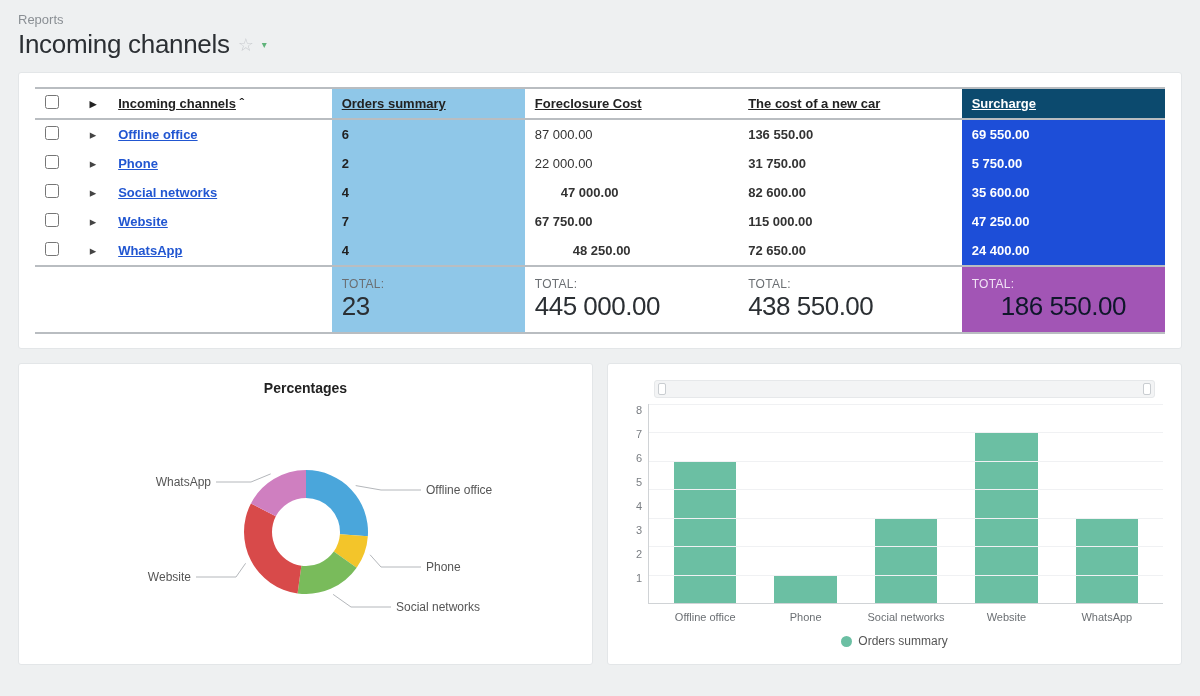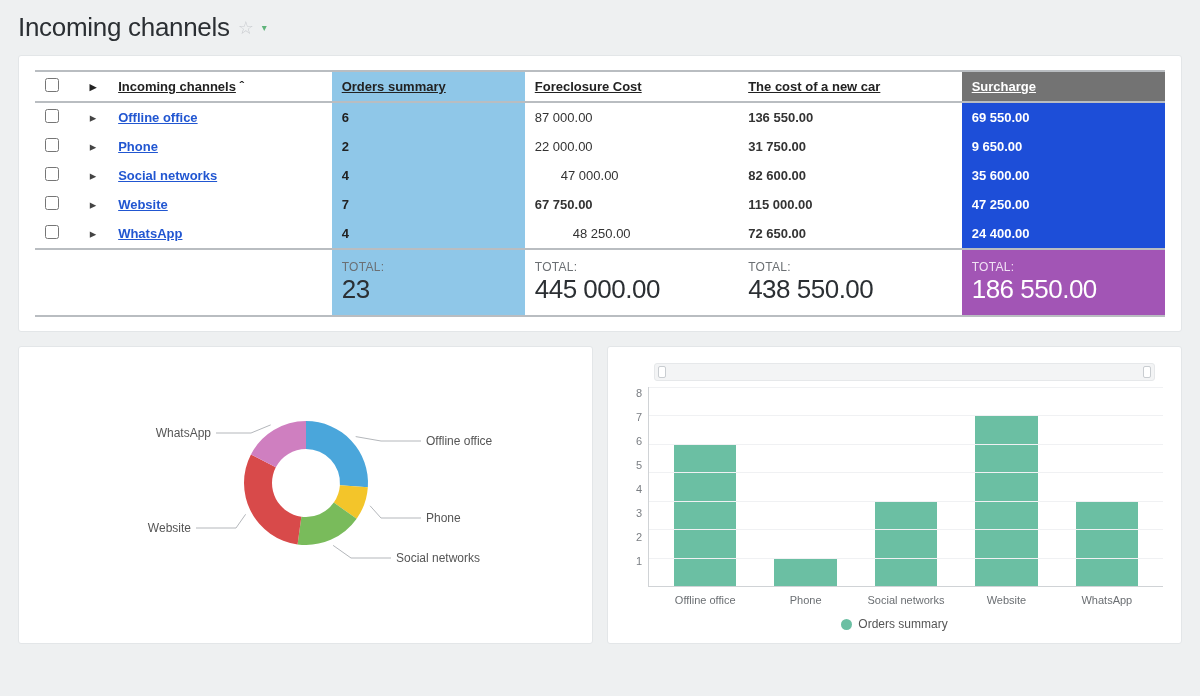--- a/index.html
+++ b/index.html
@@ -33,29 +33,29 @@
   .tbl tbody td { font-size: 13px; }
   .chk { width: 14px; height: 14px; cursor: pointer; }
 
   .col-chk { width: 44px; text-align: center; }
   .col-exp { width: 28px; text-align: center; color: #444; cursor: pointer; }
   .col-name a { color: #2156d1; text-decoration: underline; font-weight: 700; cursor: pointer; font-size: 13px; }
 
   .col-orders { background: #8fc7e8; color: #222; font-weight: 700; }
   .col-orders.hd { background: #8fc7e8; }
   .col-surcharge { background: #1d4ed8; color: #fff; font-weight: 700; }
-  .col-surcharge.hd { background: #737373; color: #fff; }
+  .col-surcharge.hd { background: #0c4a6e; color: #fff; }
 
   .tot-row td { padding-top: 10px; padding-bottom: 10px; }
   .tot-label { color: #6b6f73; font-size: 12px; letter-spacing: 0.3px; }
   .tot-val { font-size: 26px; color: #2b2f33; font-weight: 400; letter-spacing: -0.5px; }
   .tot-orders { background: #8fc7e8; }
   .tot-surcharge { background: #a255b5; color: #fff; }
   .tot-surcharge .tot-label { color: #f1e2f5; }
-  .tot-surcharge .tot-val { color: #ffffff; }
+  .tot-surcharge .tot-val { color: #0f172a; text-align: center; }
 
   
   .charts-row { display: flex; gap: 14px; margin-top: 14px; }
   .chart-card { flex: 1; background: #fff; border: 1px solid #e3e6e8; border-radius: 3px; padding: 16px 18px 12px; }
   .chart-title { text-align: center; font-weight: 700; font-size: 14px; color: #222; margin-bottom: 16px; }
 
   
   .donut-wrap { display: flex; justify-content: center; align-items: center; height: 240px; position: relative; }
 
   
@@ -74,20 +74,21 @@
   .bar-lbl { position: absolute; bottom: -20px; font-size: 11px; color: #6b6f73; text-align: center; width: 100%; left: 0; }
   .bar-col { position: relative; }
   .legend { text-align: center; margin-top: 30px; font-size: 12px; color: #555; }
   .legend-dot { display: inline-block; width: 11px; height: 11px; border-radius: 50%; background: #6bbfa3; margin-right: 6px; vertical-align: middle; }
   .donut-line { stroke: #b4b7bb; stroke-width: 1; fill: none; }
 </style>
 </head>
 <body>
 
 <div class="page">
+  <div class="breadcrumb">Reports</div>
   <div class="title-row">
     <div class="title">Incoming channels</div>
     <span class="star">☆</span>
     <span class="caret">▾</span>
   </div>
 
   <div class="card">
     <table class="tbl">
       <colgroup>
         <col style="width:44px">
@@ -120,46 +121,46 @@
             <td style="font-weight:700;">136 550.00</td>
             <td class="col-surcharge">69 550.00</td>
           </tr>
           <tr>
             <td class="col-chk"><input type="checkbox" class="chk" style=""></td>
             <td class="col-exp">▸</td>
             <td class="col-name"><a>Phone</a></td>
             <td class="col-orders">2</td>
             <td style="font-weight:400;">22 000.00</td>
             <td style="font-weight:700;">31 750.00</td>
-            <td class="col-surcharge">9 650.00</td>
+            <td class="col-surcharge">5 750.00</td>
           </tr>
           <tr>
             <td class="col-chk"><input type="checkbox" class="chk" style=""></td>
             <td class="col-exp">▸</td>
             <td class="col-name"><a>Social networks</a></td>
             <td class="col-orders">4</td>
-            <td style="font-weight:400;padding-left:36px;">47 000.00</td>
+            <td style="font-weight:700;padding-left:36px;">47 000.00</td>
             <td style="font-weight:700;">82 600.00</td>
             <td class="col-surcharge">35 600.00</td>
           </tr>
           <tr>
             <td class="col-chk"><input type="checkbox" class="chk" style=""></td>
             <td class="col-exp">▸</td>
             <td class="col-name"><a>Website</a></td>
             <td class="col-orders">7</td>
             <td style="font-weight:700;">67 750.00</td>
             <td style="font-weight:700;margin-top:48px;">115 000.00</td>
             <td class="col-surcharge">47 250.00</td>
           </tr>
           <tr>
             <td class="col-chk"><input type="checkbox" class="chk" style=""></td>
             <td class="col-exp">▸</td>
             <td class="col-name"><a>WhatsApp</a></td>
             <td class="col-orders">4</td>
-            <td style="font-weight:400;padding-left:48px;">48 250.00</td>
+            <td style="font-weight:700;padding-left:48px;">48 250.00</td>
             <td style="font-weight:700;">72 650.00</td>
             <td class="col-surcharge">24 400.00</td>
           </tr>
         </tbody>
       <tbody>
         <tr class="tot-row">
           <td></td>
             <td></td>
             <td></td>
           <td class="tot-orders">
@@ -178,20 +179,21 @@
             <div class="tot-label">TOTAL:</div>
             <div class="tot-val">186 550.00</div>
           </td>
         </tr>
       </tbody>
     </table>
   </div>
 
   <div class="charts-row">
     <div class="chart-card">
+      <div class="chart-title">Percentages</div>
       <div class="donut-wrap">
         <svg id="donut" width="420" height="240" viewBox="0 0 420 240">
             <path d="M210,58 A62,62 0 0 1 271.8554636898134,124.2310296286096 L243.92073815247832,122.32024205439882 A34,34 0 0 0 210,86 Z" fill="#4aa6db"></path>
             <polyline points="259.69684557091244,73.58638626113152 285,78 325,78" class="donut-line"></polyline>
             <text x="330" y="82" text-anchor="start" font-size="12" fill="#555">Offline office</text>
             <path d="M271.8554636898134,124.2310296286096 A62,62 0 0 1 260.65213336664743,155.75417997112174 L237.77697636235504,139.60713095190548 A34,34 0 0 0 243.92073815247832,122.32024205439882 Z" fill="#f3c52a"></path>
             <polyline points="274.0737427040798,142.77181362762707 285,155 325,155" class="donut-line"></polyline>
             <text x="330" y="159" text-anchor="start" font-size="12" fill="#555">Phone</text>
             <path d="M260.65213336664743,155.75417997112174 A62,62 0 0 1 201.5576677560327,181.42252865425252 L205.3703339307276,153.68332216523524 A34,34 0 0 0 237.77697636235504,139.60713095190548 Z" fill="#79bb5b"></path>
             <polyline points="237.09127410954443,182.3703685023708 255,195 295,195" class="donut-line"></polyline>

